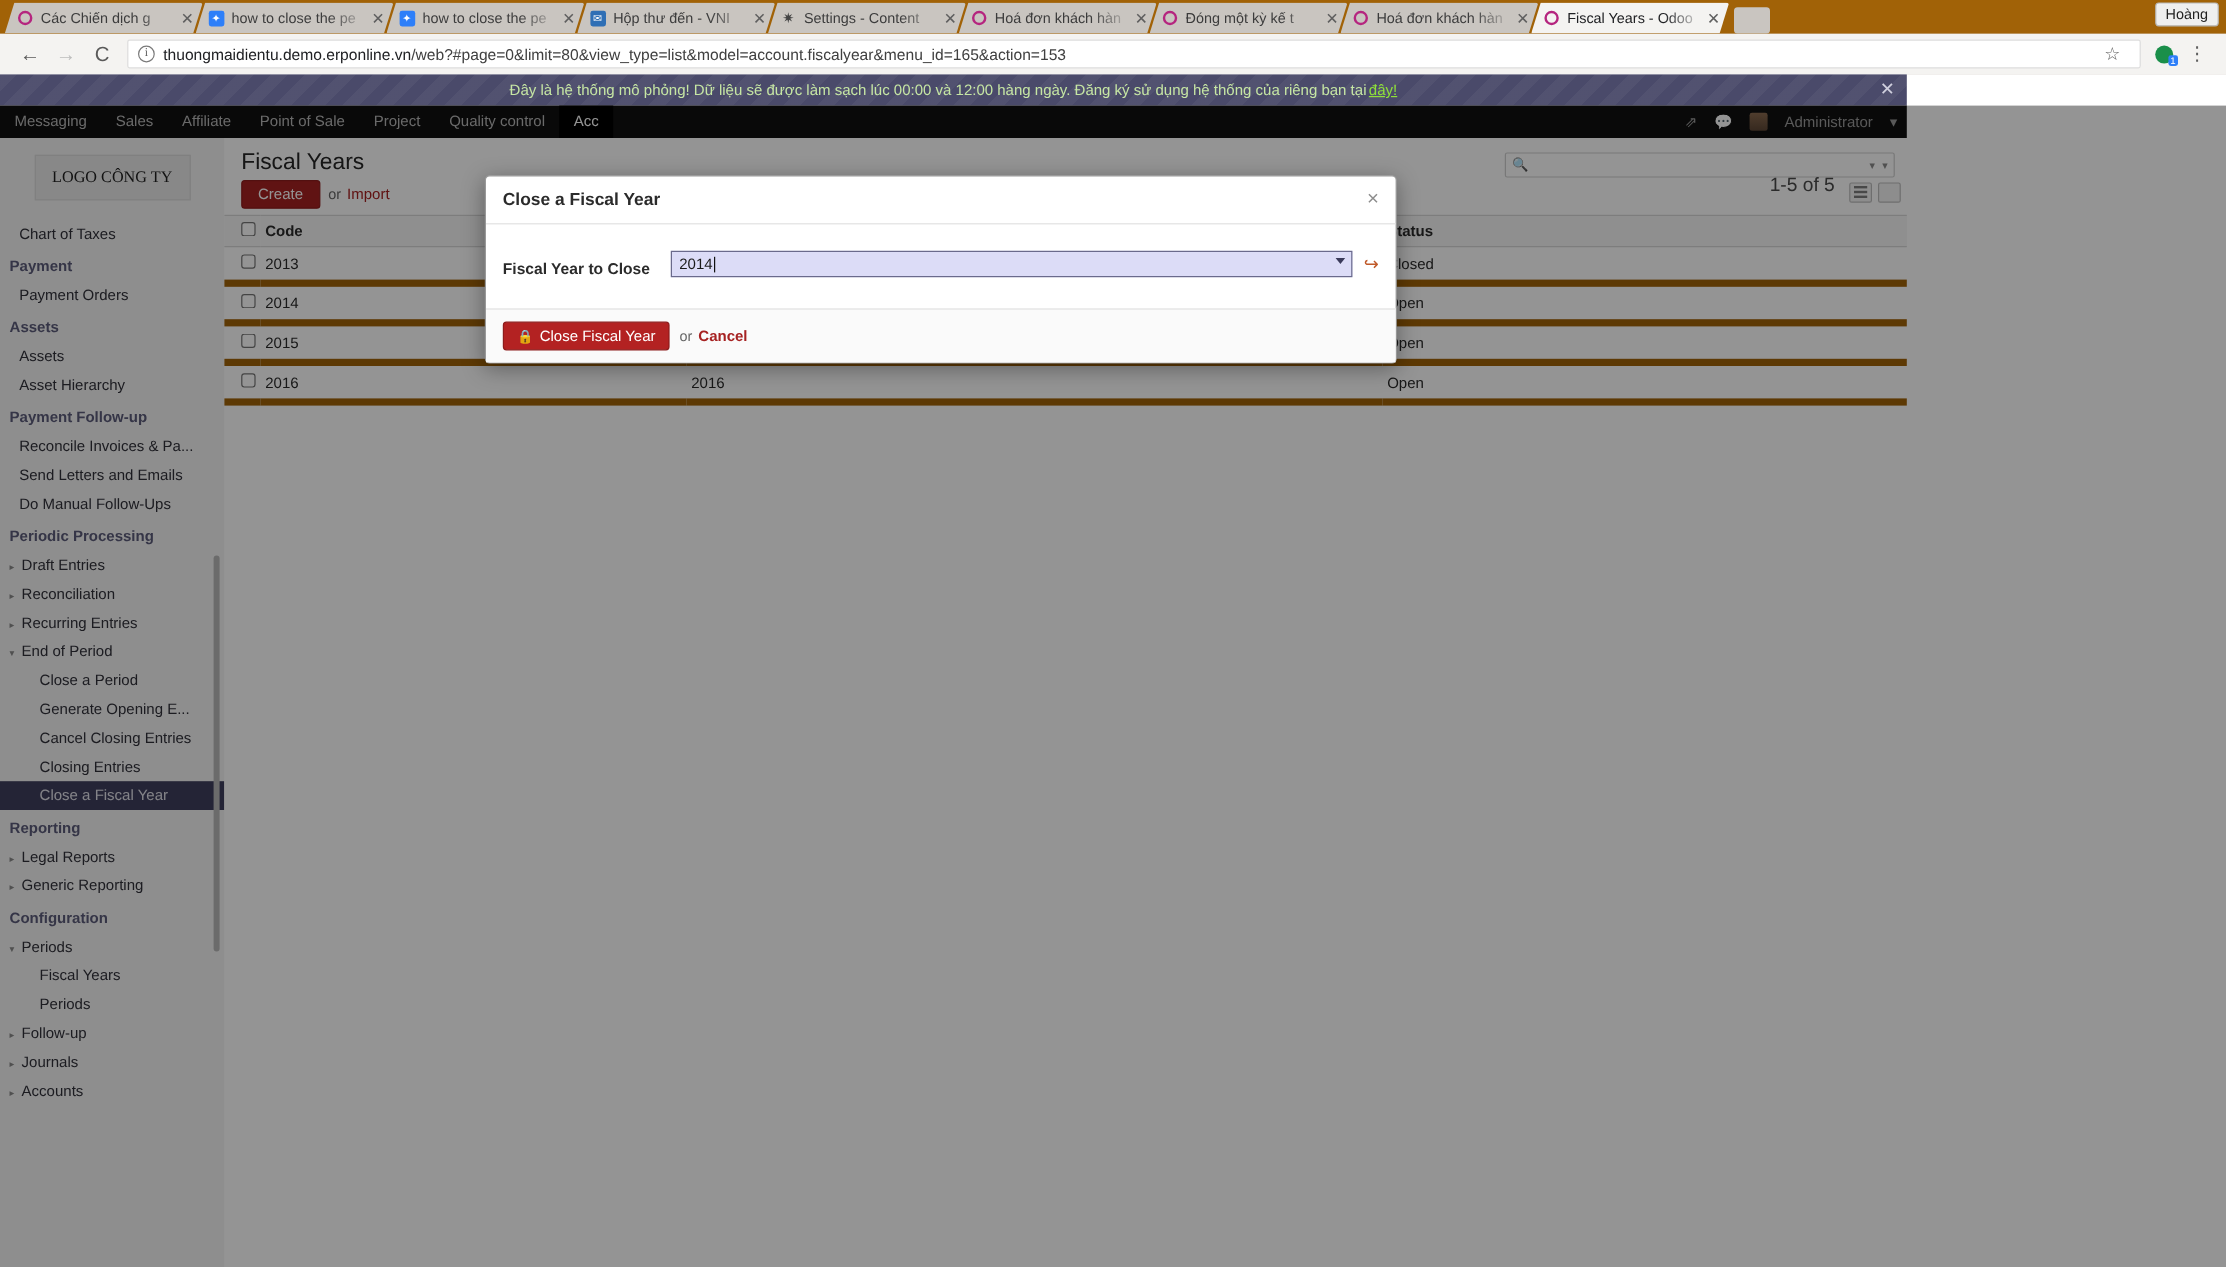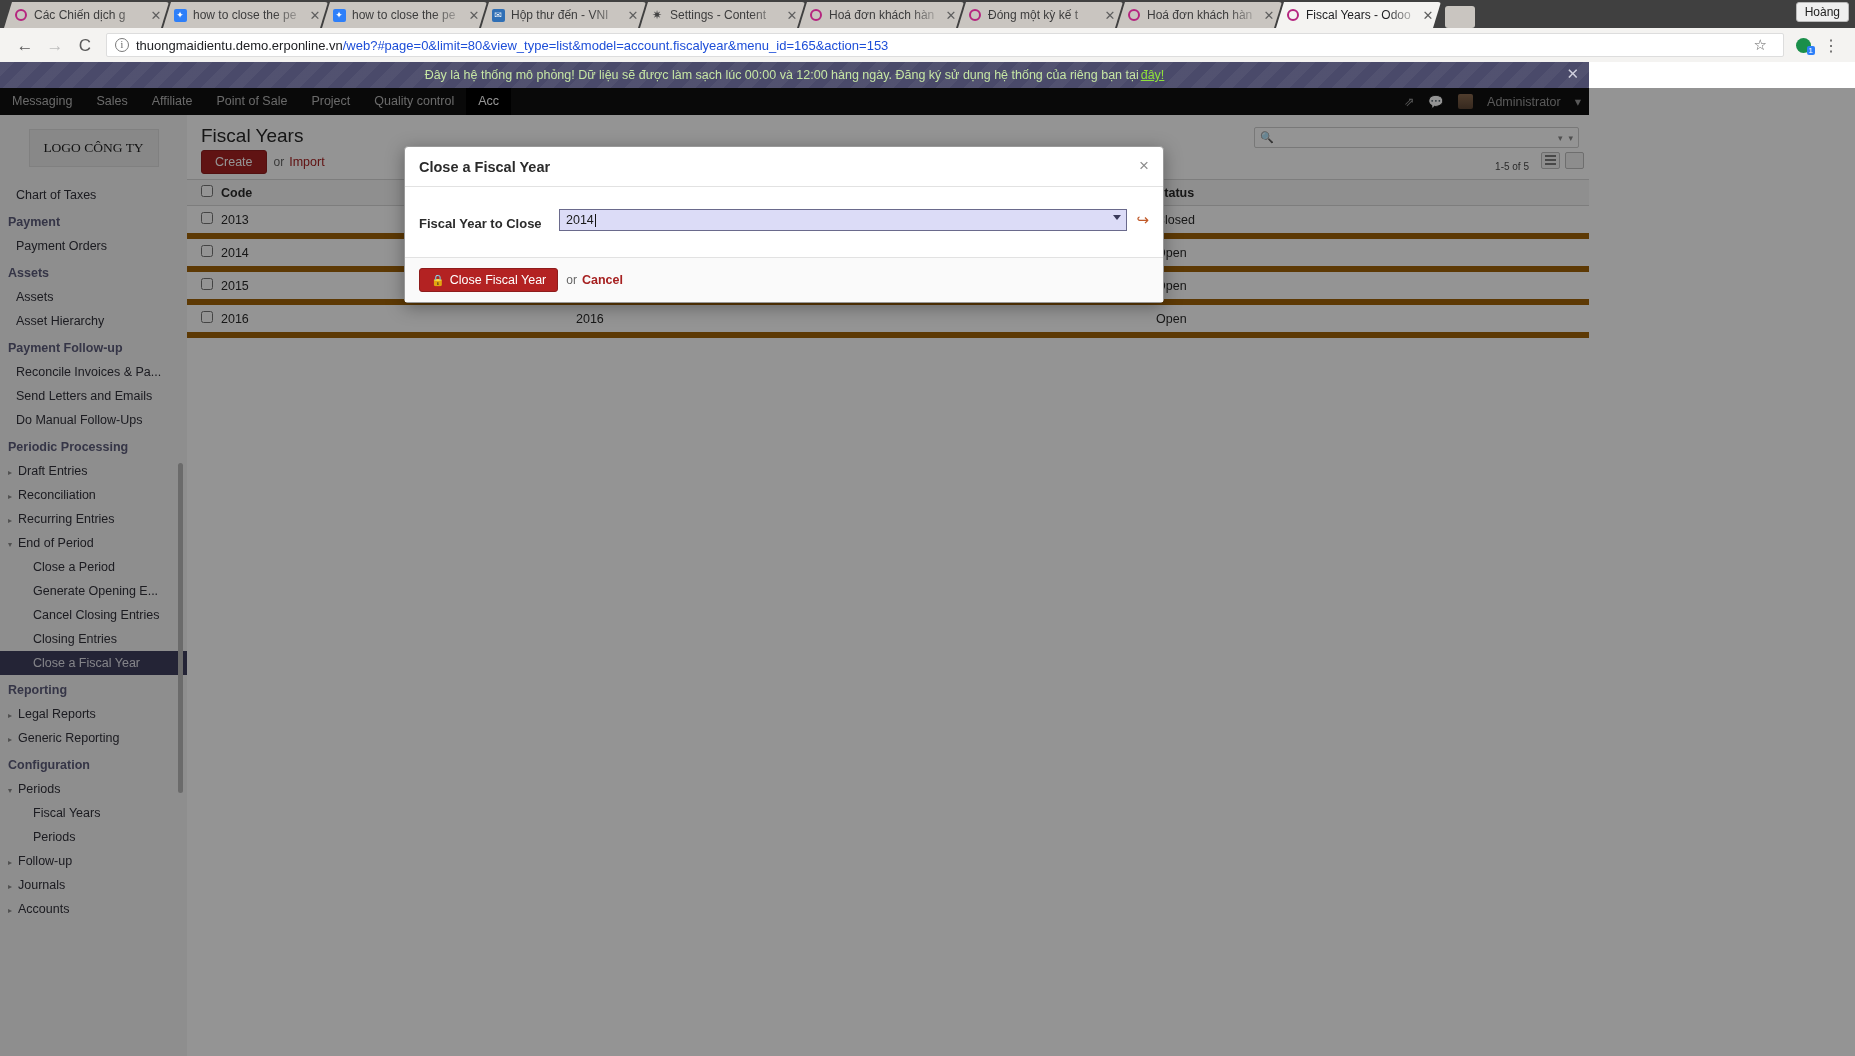--- a/index.html
+++ b/index.html
@@ -9,21 +9,21 @@
     overflow: hidden;
     font-family: "Liberation Sans", sans-serif;
     background: #ffffff;
   }
 
   
   #browser-chrome { width: 1855px; background: #d6d2cd; }
 
   #tab-strip {
     height: 28px; display: flex; align-items: flex-end;
-    background: #404040; padding-left: 4px; position: relative;
+    background: #a16207; padding-left: 4px; position: relative;
   }
   .tab {
     height: 26px; width: 165px; display: flex; align-items: center;
     padding: 0 6px 0 10px; position: relative;
     background: #c9c5c0; color: #3c3c3c; font-size: 12px;
     border-top-left-radius: 3px; border-top-right-radius: 3px;
     margin-right: -6px;
     clip-path: polygon(8px 0, 100% 0, calc(100% - 8px) 100%, 0 100%);
   }
   .tab.active { background: #f4f3f1; color: #202124; z-index: 5; }
@@ -72,21 +72,21 @@
     flex: 1; height: 24px; background: #fff; border-radius: 2px;
     display: flex; align-items: center; padding: 0 8px; margin: 0 6px;
     font-size: 13px; border: 1px solid #ddd;
   }
   #info-icon {
     width: 14px; height: 14px; border: 1.4px solid #7a7a7a; border-radius: 50%;
     color: #5f5f5f; font-size: 10px; line-height: 12px; text-align: center;
     margin-right: 7px; flex: 0 0 14px; font-family: "Liberation Serif", serif;
   }
   #url-host { color: #202124; }
-  #url-path { color: #1d4ed8; }
+  #url-path { color: #404040; }
   #star-icon { font-size: 15px; color: #5f5f5f; padding: 0 8px; }
   #ext-icon { position: relative; padding: 0 6px; }
   .ext-dot { width: 15px; height: 15px; border-radius: 50%; background: #1a8f4a; display:block; }
   .ext-badge {
     position:absolute; right:2px; bottom:-2px; background:#2d7ff9; color:#fff;
     font-size:8px; padding:0 2px; border-radius:2px; line-height:9px;
   }
   #menu-dots { font-size: 16px; color: #5f5f5f; padding: 0 6px; letter-spacing: 0; }
 
   
@@ -158,21 +158,21 @@
 
   #toolbar { height: 34px; display: flex; align-items: center; padding: 0 14px;
     position: relative; }
   #create-btn {
     background: #a62121; color: #fff; border: 1px solid #8e1c1c; border-radius: 3px;
     font-size: 12.5px; padding: 4px 13px; line-height: 14px;
   }
   #or-text { color: #666; font-size: 12px; margin: 0 5px 0 7px; }
   #import-link { color: #a62121; font-size: 12.5px; }
   #pager {
-    position: absolute; right: 60px; top: 16px; font-size: 10px; color: #4a4a4a;
+    position: absolute; right: 60px; top: 1px; font-size: 16px; color: #4a4a4a;
   }
   .view-switch {
     position: absolute; top: 7px; width: 19px; height: 17px;
     border: 1px solid #bdbdbd; border-radius: 2px; background: #f3f3f3;
   }
   #view-list { right: 29px; }
   #view-form { right: 5px; }
   .vs-line { height: 2px; background: #7d7d7d; margin: 2px 3px 0; }
 
   table#records { width: 100%; border-collapse: collapse; font-size: 12.5px; }

